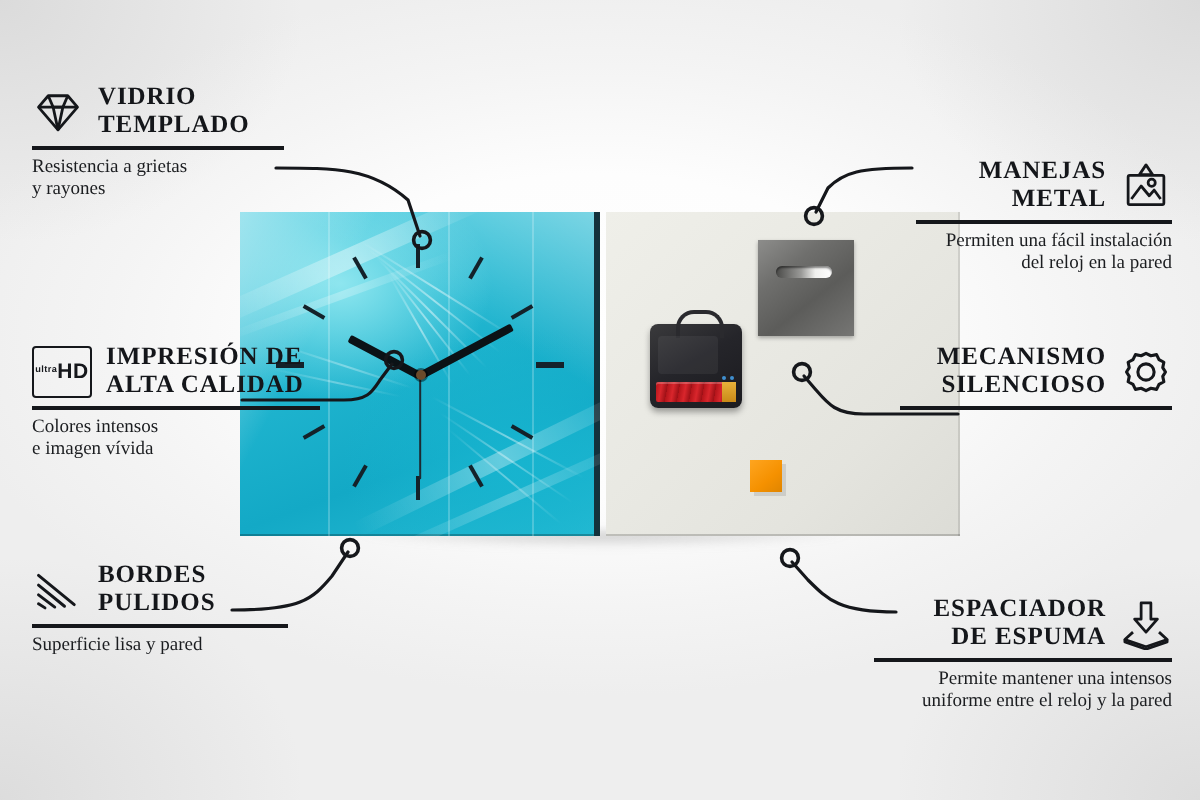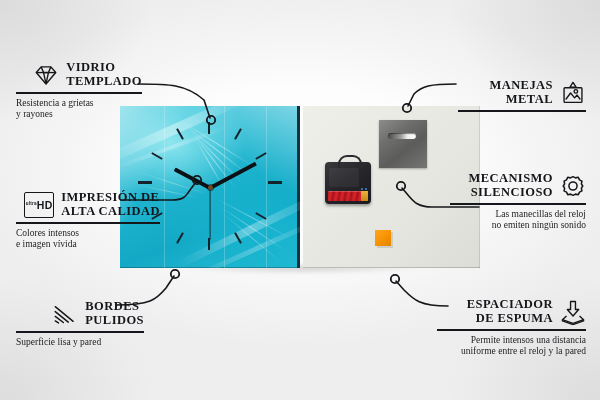--- a/index.html
+++ b/index.html
@@ -78,21 +78,21 @@
   .battery-cap{position:absolute;right:0;top:0;width:7px;height:10px;background:linear-gradient(180deg,#e8b23a,#c98a18);}
   .foam{
     position:absolute;left:72px;top:124px;width:16px;height:16px;
     background:linear-gradient(140deg,#ffa51f 0%,#f59100 60%,#e08500 100%);
     box-shadow:2px 2px 0 rgba(0,0,0,.10);
   }
 
   
   .callout{position:absolute;}
   .co-head{display:flex;align-items:center;gap:7px;}
-  .co-left .co-head{justify-content:flex-end;margin-top:19px;}
+  .co-left .co-head{justify-content:flex-start;}
   .co-right .co-head{justify-content:flex-end;}
   .co-title{
     font-family:"Liberation Serif", serif;
     font-size:12.5px;font-weight:bold;letter-spacing:.45px;color:#14161a;
     line-height:13.5px;text-transform:uppercase;white-space:pre-line;
   }
   .co-right .co-title{text-align:right;}
   .co-rule{height:1.5px;background:#15171b;margin:4px 0 4px 0;}
   .co-desc{
     font-family:"Liberation Serif", serif;
@@ -259,52 +259,52 @@
             <g fill="none" stroke="#15171b" stroke-width="1.7" stroke-linejoin="round">
           <path d="M16,3 L12,9 L20,9 Z"></path>
               <rect x="5" y="9.5" width="22" height="18" rx="1"></rect>
           <path d="M7,24 L13,16 L18,22 L21,18.5 L25,24"></path>
               <circle cx="19.5" cy="14" r="2.2"></circle>
         </g>
           </svg>
       </span>
     </div>
     <div class="co-rule"></div>
+    <div class="co-desc">Permiten una fácil instalación
+del reloj en la pared</div>
   </div>
 
   <div class="callout co-right" style="left:450px;top:172px;width:136px;">
     <div class="co-head">
       <span class="co-title">MECANISMO
 SILENCIOSO</span>
       <span class="icon">
         <svg viewBox="0 0 32 32">
             <g fill="none" stroke="#15171b" stroke-width="1.9" stroke-linejoin="round">
           <path d="M16,4.5 L19,6 L22.5,5.3 L24,8.4 L27,10 L26.3,13.3 L28,16 L26.3,18.7 L27,22 L24,23.6 L22.5,26.7 L19,26 L16,27.5 L13,26 L9.5,26.7 L8,23.6 L5,22 L5.7,18.7 L4,16 L5.7,13.3 L5,10 L8,8.4 L9.5,5.3 L13,6 Z"></path>
           <circle cx="16" cy="16" r="5"></circle>
         </g>
           </svg>
       </span>
     </div>
     <div class="co-rule"></div>
-    <div class="co-desc">Las manecillas del reloj
-no emiten ningún sonido</div>
   </div>
 
   <div class="callout co-right" style="left:437px;top:298px;width:149px;">
     <div class="co-head">
       <span class="co-title">ESPACIADOR
 DE ESPUMA</span>
       <span class="icon">
         <svg viewBox="0 0 32 32">
             <g fill="none" stroke="#15171b" stroke-width="1.7" stroke-linejoin="round">
           <path d="M13,3 L19,3 L19,13 L23,13 L16,21 L9,13 L13,13 Z"></path>
           <path d="M8,21 L3,25.5 L16,30 L29,25.5 L24,21"></path>
               <path d="M3,25.5 L3,27 L16,31.5 L29,27 L29,25.5"></path>
         </g>
           </svg>
       </span>
     </div>
     <div class="co-rule"></div>
-    <div class="co-desc">Permite intensos una distancia
+    <div class="co-desc">Permite mantener una intensos
 uniforme entre el reloj y la pared</div>
   </div>
 
 </div>
 
 </body></html>

